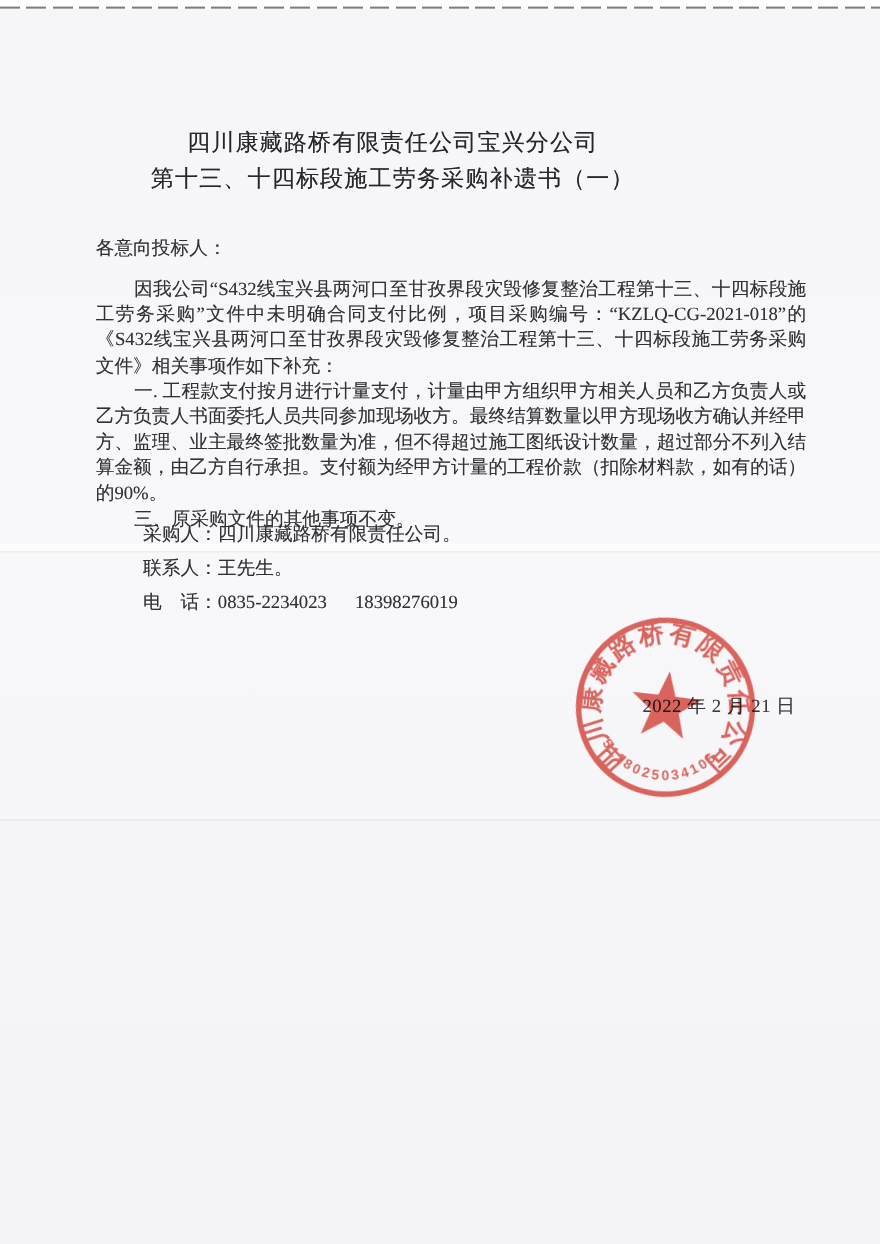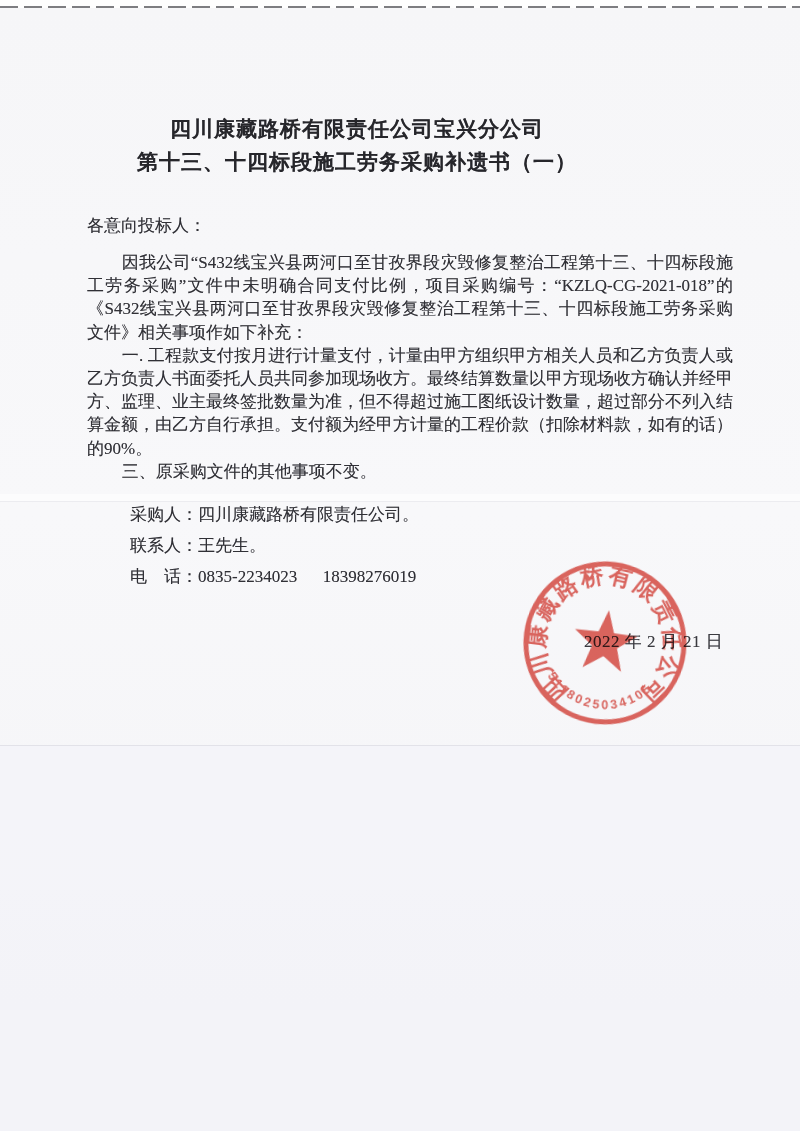--- a/index.html
+++ b/index.html
@@ -25,39 +25,38 @@
   .band-low-line {
     position:absolute; left:0; top:745px; width:100%; height:1px;
     background:rgba(140,140,160,.18);
   }
   .band-low-region {
     position:absolute; left:0; top:746px; width:100%; bottom:0;
     background:rgba(243,243,249,.55);
   }
   .title-block {
     position:absolute; left:57px; top:113px; width:600px;
-    text-align:center; font-size:21px; font-weight:700; line-height:33px;
+    text-align:center; font-size:21px; font-weight:400; line-height:33px;
     color:#26262b; letter-spacing:1px;
     text-shadow:0 0 .5px rgba(40,40,45,.55);
   }
   .salutation {
     position:absolute; left:87px; top:214px;
     font-size:17px; color:#303036; text-shadow:0 0 .4px rgba(48,48,54,.4);
   }
   .paras {
     position:absolute; left:87px; top:251px; width:646px;
     font-size:17px; line-height:23.2px; color:#303036;
     text-align:justify; text-shadow:0 0 .4px rgba(48,48,54,.4);
   }
   .para { text-indent:2.05em; margin:0; }
   .info-block {
     position:absolute; left:130px; top:470px;
     font-size:17px; line-height:31.2px; color:#303036;
     text-shadow:0 0 .4px rgba(48,48,54,.4);
-    margin-top:29px;
   }
   .info-value { white-space:pre; }
   .issue-date {
     position:absolute; left:584px; top:630px;
     font-size:17px; color:#3a3a40; white-space:pre; letter-spacing:.5px;
     text-shadow:0 0 .4px rgba(48,48,54,.4);
   }
   .seal {
     position:absolute; left:520px; top:558px; width:170px; height:170px;
     mix-blend-mode:multiply; transform:rotate(7deg);

